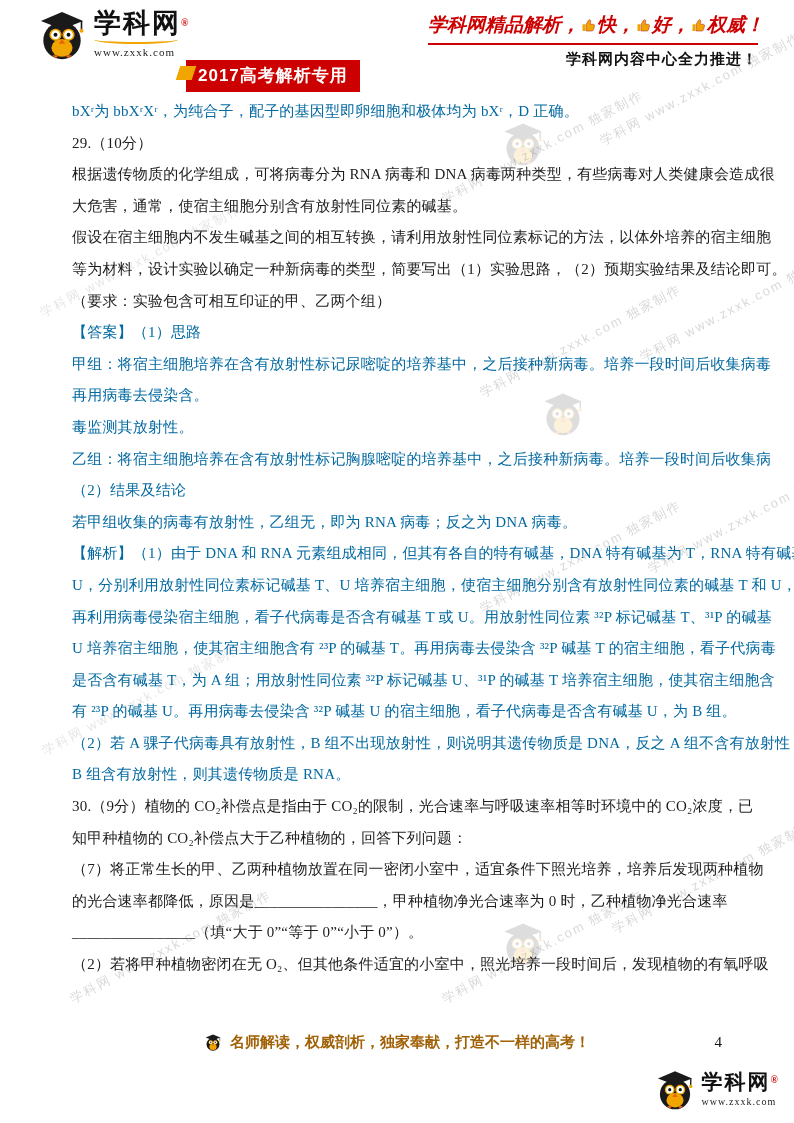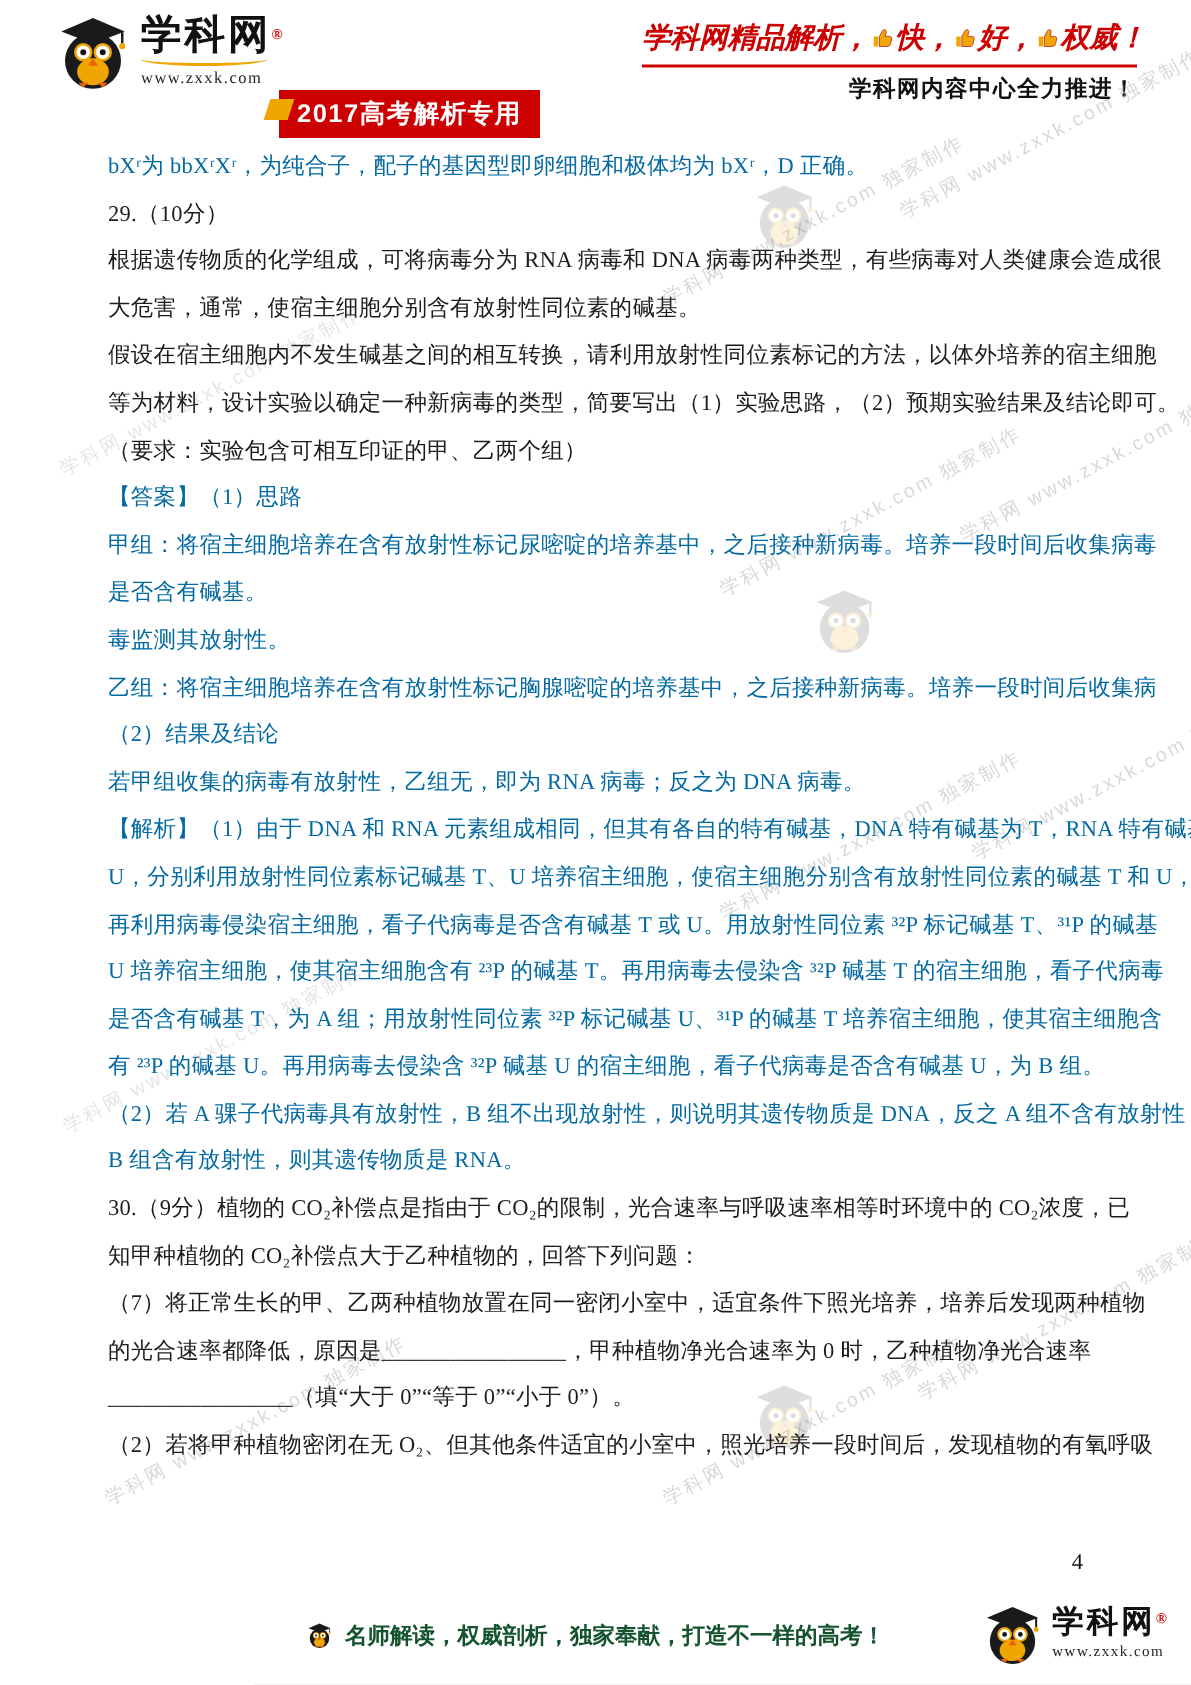--- a/index.html
+++ b/index.html
@@ -65,21 +65,21 @@
   .doc-line {
     height:31.6px; line-height:31.6px; font-size:15px;
     white-space:nowrap; color:#1c1c1c; letter-spacing:.2px;
   }
   .doc-line.red { color:#0369a1; }
 
   
   .footer {
     position:absolute; left:0; right:0; top:1030px; height:24px;
     display:flex; align-items:center; justify-content:center; gap:8px;
-    font-weight:bold; font-size:15px; color:#14532d;margin-top:48px;
+    font-weight:bold; font-size:15px; color:#a16207;
   }
   .footer-owl { width:18px; height:18px; }
   .page-num { position:absolute; right:72px; top:1030px; line-height:24px; font-size:15px; color:#111; }
 
   
   .corner-logo { position:absolute; right:16px; top:1068px; display:flex; align-items:center; gap:6px; }
   .corner-owl { width:42px; height:42px; }
   .corner-name { font-size:21px; font-weight:bold; color:#111; letter-spacing:2px; line-height:1; }
   .corner-url { font-size:10px; color:#222; letter-spacing:1px; margin-top:3px; }
   .hidden-defs { position:absolute; width:0; height:0; overflow:hidden; }
@@ -167,21 +167,21 @@
   <div class="doc-body">
       <div class="doc-line red">bXʳ为 bbXʳXʳ，为纯合子，配子的基因型即卵细胞和极体均为 bXʳ，D 正确。</div>
       <div class="doc-line">29.（10分）</div>
       <div class="doc-line">根据遗传物质的化学组成，可将病毒分为 RNA 病毒和 DNA 病毒两种类型，有些病毒对人类健康会造成很</div>
       <div class="doc-line">大危害，通常，使宿主细胞分别含有放射性同位素的碱基。</div>
       <div class="doc-line">假设在宿主细胞内不发生碱基之间的相互转换，请利用放射性同位素标记的方法，以体外培养的宿主细胞</div>
       <div class="doc-line">等为材料，设计实验以确定一种新病毒的类型，简要写出（1）实验思路，（2）预期实验结果及结论即可。</div>
       <div class="doc-line">（要求：实验包含可相互印证的甲、乙两个组）</div>
       <div class="doc-line red">【答案】（1）思路</div>
       <div class="doc-line red">甲组：将宿主细胞培养在含有放射性标记尿嘧啶的培养基中，之后接种新病毒。培养一段时间后收集病毒</div>
-      <div class="doc-line red">是否含有碱基。</div>
+      <div class="doc-line red">再用病毒去侵染含。</div>
       <div class="doc-line red">毒监测其放射性。</div>
       <div class="doc-line red">乙组：将宿主细胞培养在含有放射性标记胸腺嘧啶的培养基中，之后接种新病毒。培养一段时间后收集病</div>
       <div class="doc-line red">（2）结果及结论</div>
       <div class="doc-line red">若甲组收集的病毒有放射性，乙组无，即为 RNA 病毒；反之为 DNA 病毒。</div>
       <div class="doc-line red">【解析】（1）由于 DNA 和 RNA 元素组成相同，但其有各自的特有碱基，DNA 特有碱基为 T，RNA 特有碱基为</div>
       <div class="doc-line red">U，分别利用放射性同位素标记碱基 T、U 培养宿主细胞，使宿主细胞分别含有放射性同位素的碱基 T 和 U，</div>
       <div class="doc-line red">再利用病毒侵染宿主细胞，看子代病毒是否含有碱基 T 或 U。用放射性同位素 ³²P 标记碱基 T、³¹P 的碱基</div>
       <div class="doc-line red">U 培养宿主细胞，使其宿主细胞含有 ²³P 的碱基 T。再用病毒去侵染含 ³²P 碱基 T 的宿主细胞，看子代病毒</div>
       <div class="doc-line red">是否含有碱基 T，为 A 组；用放射性同位素 ³²P 标记碱基 U、³¹P 的碱基 T 培养宿主细胞，使其宿主细胞含</div>
       <div class="doc-line red">有 ²³P 的碱基 U。再用病毒去侵染含 ³²P 碱基 U 的宿主细胞，看子代病毒是否含有碱基 U，为 B 组。</div>

